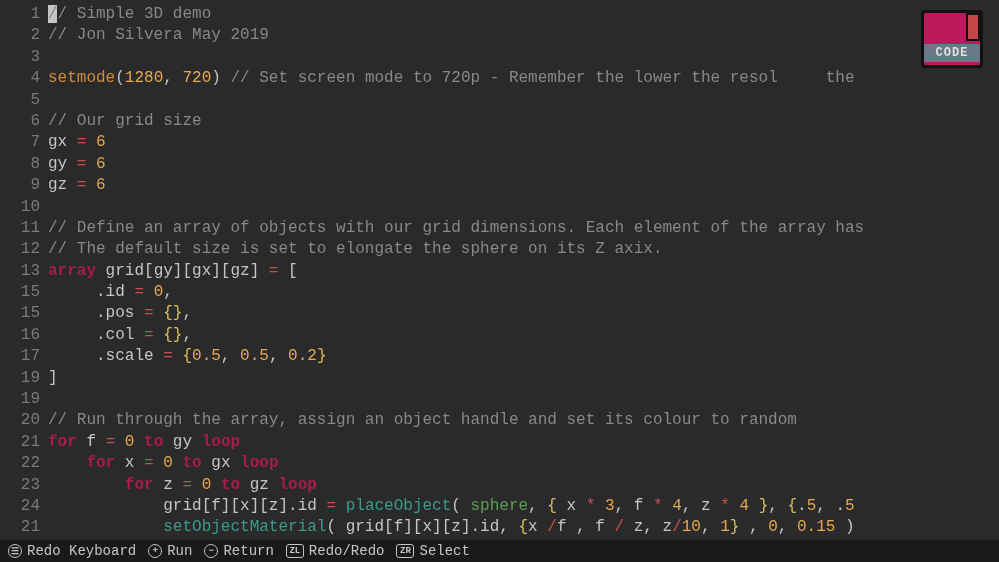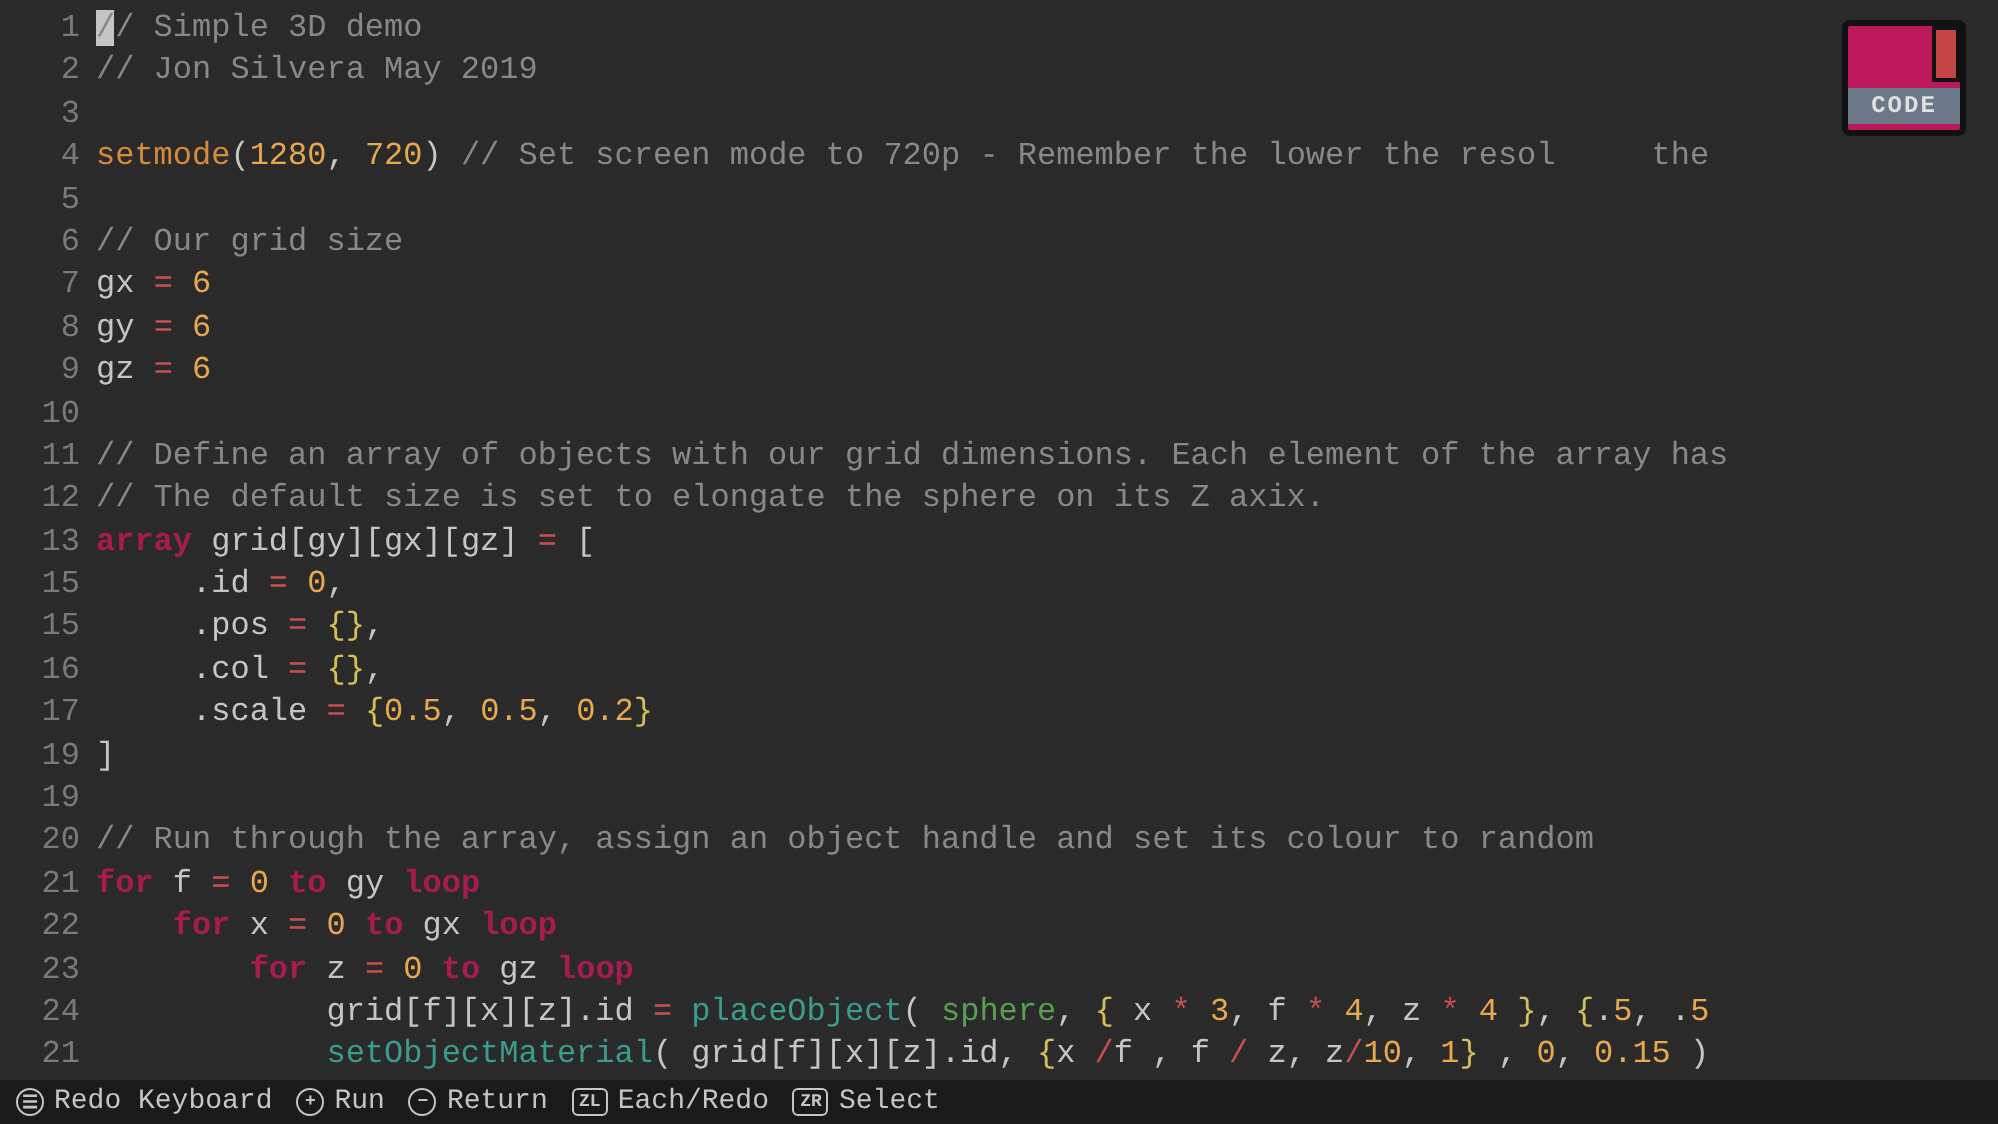--- a/index.html
+++ b/index.html
@@ -174,19 +174,19 @@
     <div class="sb-item">
       <span class="sb-icon round">+</span>
       <span>Run</span>
     </div>
     <div class="sb-item">
       <span class="sb-icon round">−</span>
       <span>Return</span>
     </div>
     <div class="sb-item">
       <span class="sb-icon rect">ZL</span>
-      <span>Each/Redo</span>
+      <span>Redo/Redo</span>
     </div>
     <div class="sb-item">
       <span class="sb-icon rect">ZR</span>
       <span>Select</span>
     </div>
   </div>
 
 </body></html>

